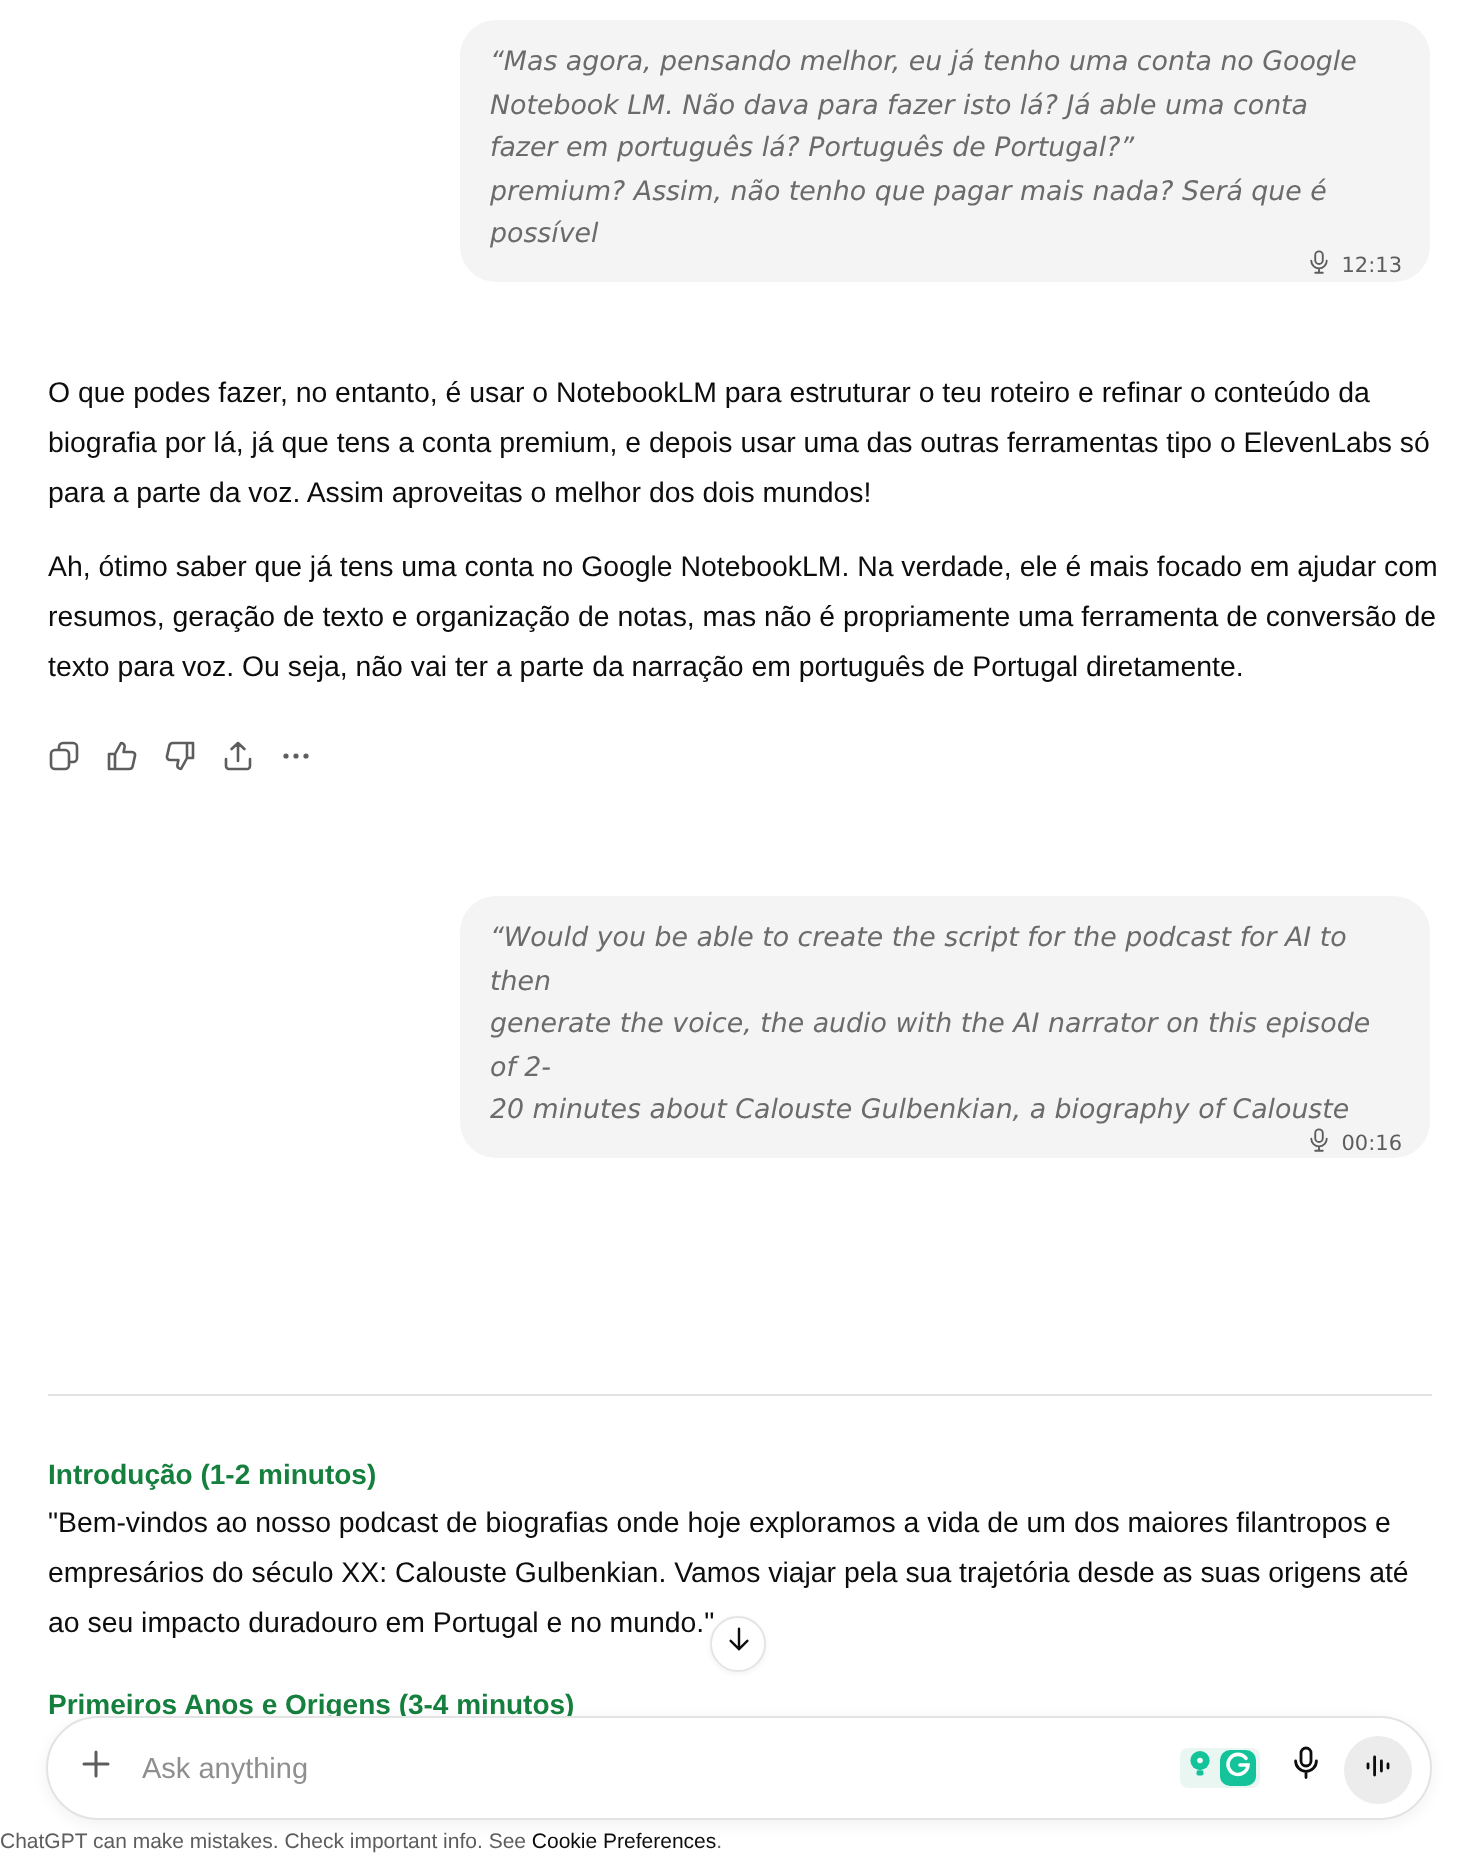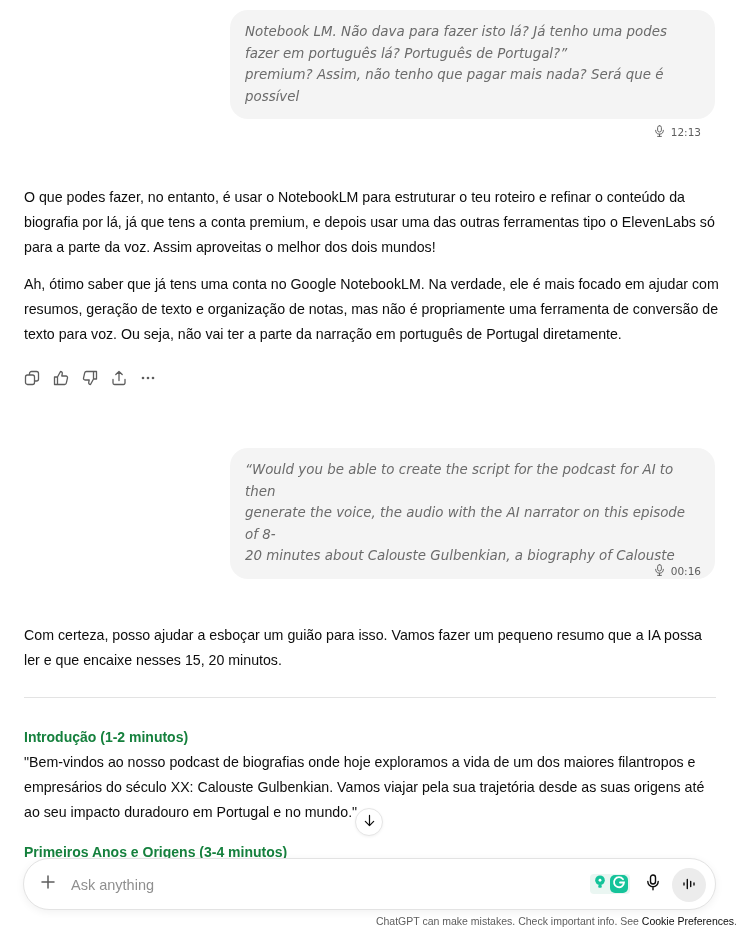--- a/index.html
+++ b/index.html
@@ -100,31 +100,32 @@
   .composer .mic svg { width: 14px; height: 17px; }
   .composer .voice {
     position: absolute; left: 648px; top: 9px; width: 34px; height: 34px; border-radius: 50%;
     background: #ececec;
     display: flex; align-items: center; justify-content: center;
   }
   .composer .voice svg { width: 14px; height: 12px; }
 
   .disclaimer {
     position: absolute; left: 0; top: 915px; width: 737px;
-    text-align: right; font-size: 10.5px; color: #5d5d5d; padding-left: 45px;
+    text-align: left; font-size: 10.5px; color: #5d5d5d;
   }
   .disclaimer a { color: #0d0d0d; text-decoration: none; }
 </style>
 </head>
 <body>
 
 <div class="page">
 
   <div class="user-msg" style="top:10px; width:485px;">
-    <div>Notebook LM. Não dava para fazer isto lá? Já tenho uma podes</div>
+    <div>“Mas agora, pensando melhor, eu já tenho uma conta no Google</div>
+    <div>Notebook LM. Não dava para fazer isto lá? Já able uma conta</div>
     <div>fazer em português lá? Português de Portugal?”</div>
     <div>premium? Assim, não tenho que pagar mais nada? Será que é possível</div>
   </div>
   <div class="user-meta" style="top:125px;">
     <span>
       <svg viewBox="0 0 12 14" fill="none" stroke="#5d5d5d" stroke-width="1.1" stroke-linecap="round">
           <rect x="3.8" y="0.8" width="4.4" height="7.4" rx="2.2"></rect>
           <path d="M1.5 6.2a4.5 4.5 0 0 0 9 0M6 10.7v2.6M3.8 13.3h4.4"></path>
         </svg>
     </span>
@@ -172,36 +173,33 @@
             <circle cx="3" cy="8" r="1.3"></circle>
             <circle cx="8" cy="8" r="1.3"></circle>
             <circle cx="13" cy="8" r="1.3"></circle>
           </svg>
       </span>
     </div>
   </div>
 
   <div class="user-msg" style="top:448px; width:485px;">
     <div>“Would you be able to create the script for the podcast for AI to then</div>
-    <div>generate the voice, the audio with the AI narrator on this episode of 8-</div>
+    <div>generate the voice, the audio with the AI narrator on this episode of 2-</div>
     <div>20 minutes about Calouste Gulbenkian, a biography of Calouste</div>
   </div>
   <div class="user-meta" style="top:564px;">
     <span>
       <svg viewBox="0 0 12 14" fill="none" stroke="#5d5d5d" stroke-width="1.1" stroke-linecap="round">
           <rect x="3.8" y="0.8" width="4.4" height="7.4" rx="2.2"></rect>
           <path d="M1.5 6.2a4.5 4.5 0 0 0 9 0M6 10.7v2.6M3.8 13.3h4.4"></path>
         </svg>
     </span>
     <span>00:16</span>
   </div>
 
-  <div class="assistant" style="top:623px;">
-    <p>Com certeza, posso ajudar a esboçar um guião para isso. Vamos fazer um pequeno resumo que a IA possa ler e que encaixe nesses 15, 20 minutos.</p>
-  </div>
 
   <div class="divider"></div>
 
   <div class="assistant" style="top:725px;">
     <div class="section-title">Introdução (1-2 minutos)</div>
     <div>"Bem-vindos ao nosso podcast de biografias onde hoje exploramos a vida de um dos maiores filantropos e empresários do século XX: Calouste Gulbenkian. Vamos viajar pela sua trajetória desde as suas origens até ao seu impacto duradouro em Portugal e no mundo."</div>
   </div>
 
   <div class="assistant" style="top:840px;">
     <div class="section-title">Primeiros Anos e Origens (3-4 minutos)</div>

